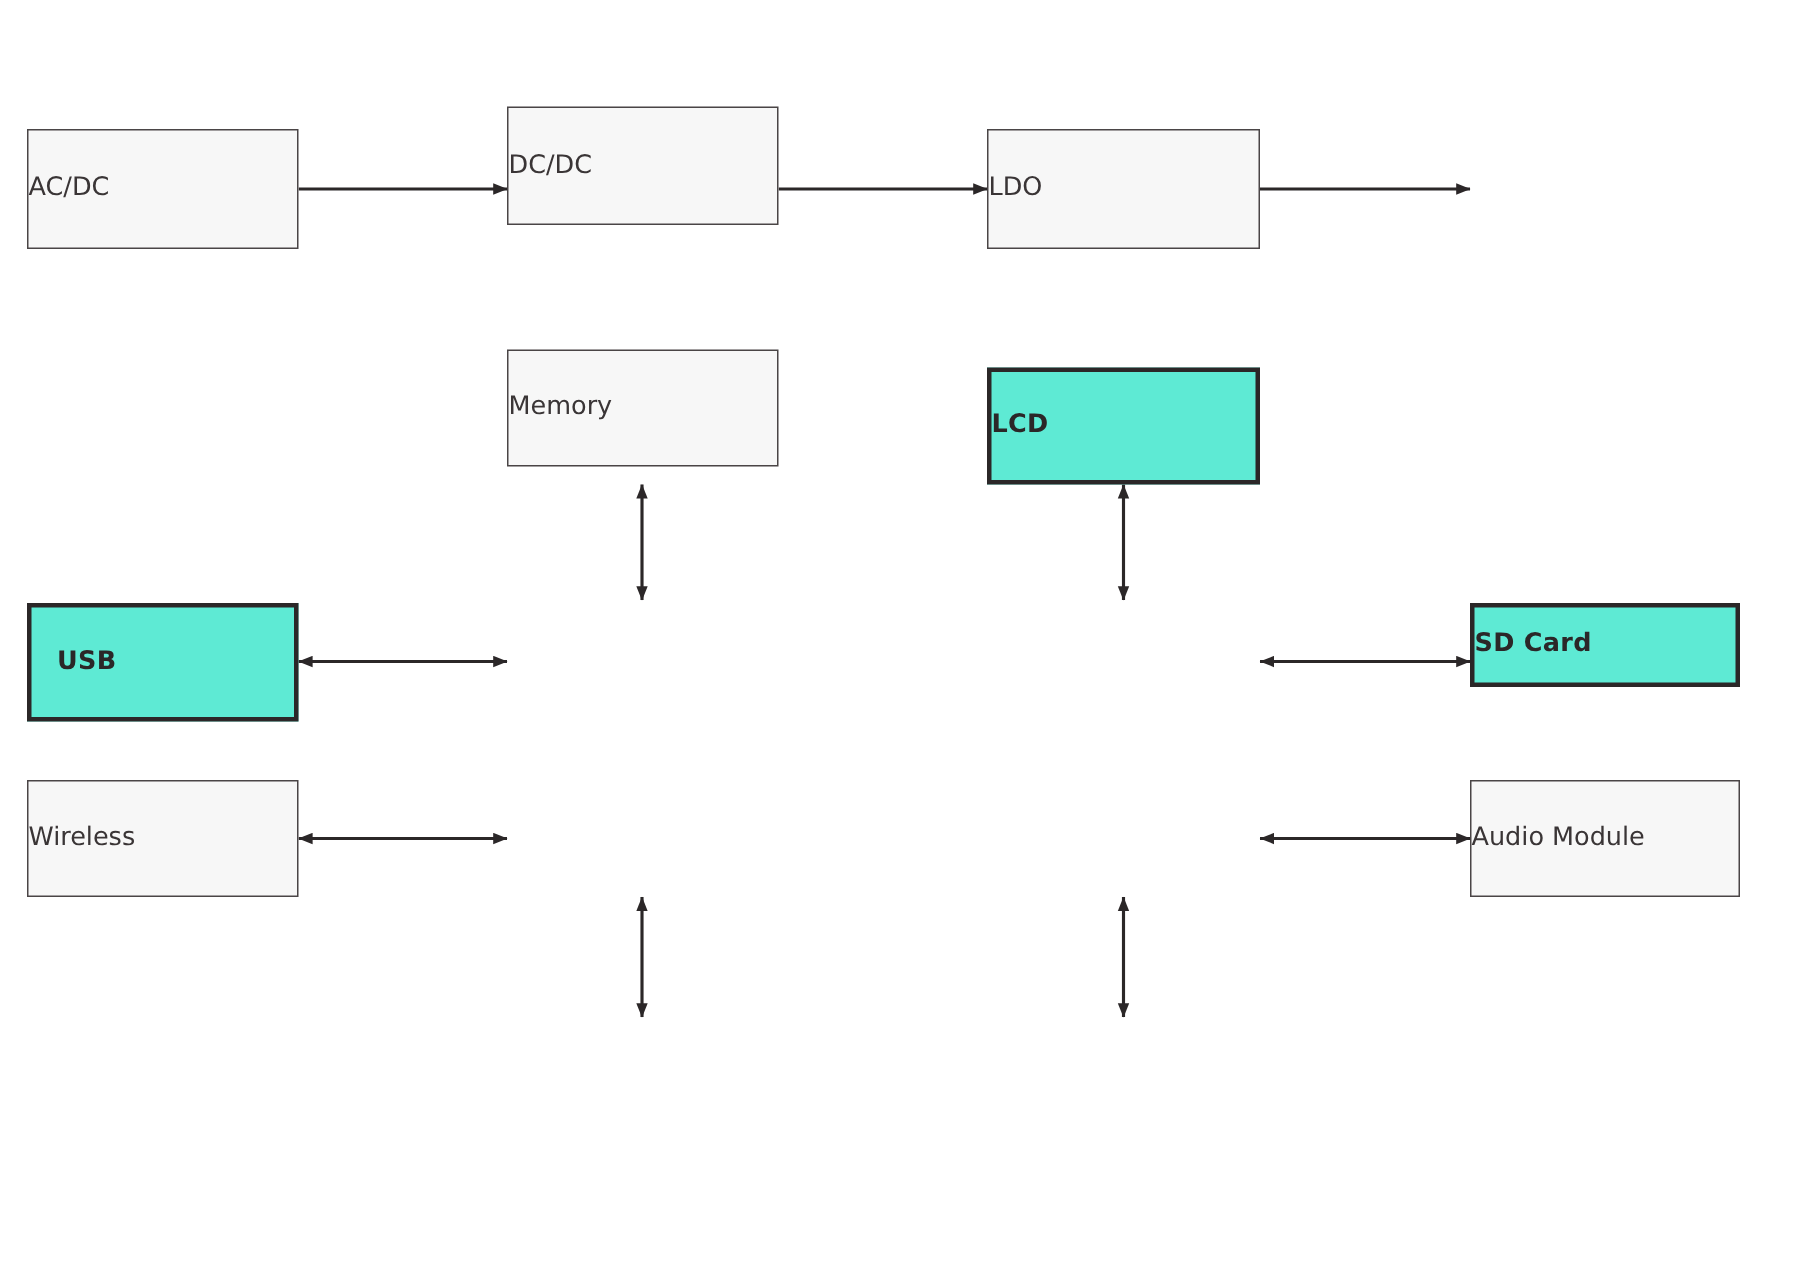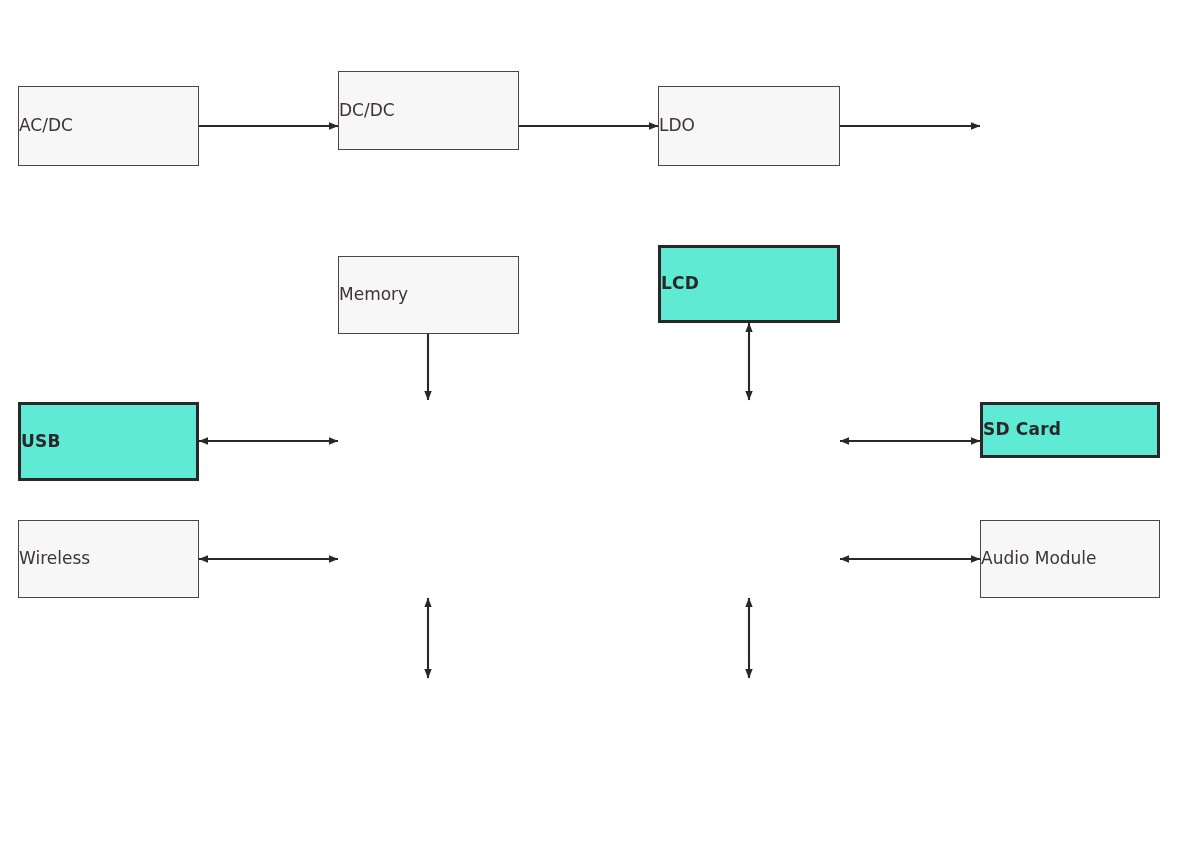--- a/index.html
+++ b/index.html
@@ -104,29 +104,29 @@
   </div>
 
   <div class="node gray" style="left:338px; top:71px; width:181px; height:79px;">
     <span class="label">DC/DC</span>
   </div>
 
   <div class="node gray" style="left:658px; top:86px; width:182px; height:80px;">
     <span class="label">LDO</span>
   </div>
 
-  <div class="node gray" style="left:338px; top:256px; width:181px; height:78px;">
+  <div class="node gray" style="left:338px; top:233px; width:181px; height:78px;">
     <span class="label">Memory</span>
   </div>
 
   <div class="node white" style="left:658px; top:245px; width:182px; height:78px;">
     <span class="label">LCD</span>
   </div>
 
-  <div class="node white" style="left:18px; top:402px; width:181px; height:79px;">
+  <div class="node white" style="left:18px; top:402px; width:181px; height:79px;padding-left:17px;">
     <span class="label">USB</span>
   </div>
 
   <div class="node gray" style="left:18px; top:520px; width:181px; height:78px;">
     <span class="label">Wireless</span>
   </div>
 
 
   <div class="node white" style="left:980px; top:402px; width:180px; height:56px;">
     <span class="label">SD Card</span>

